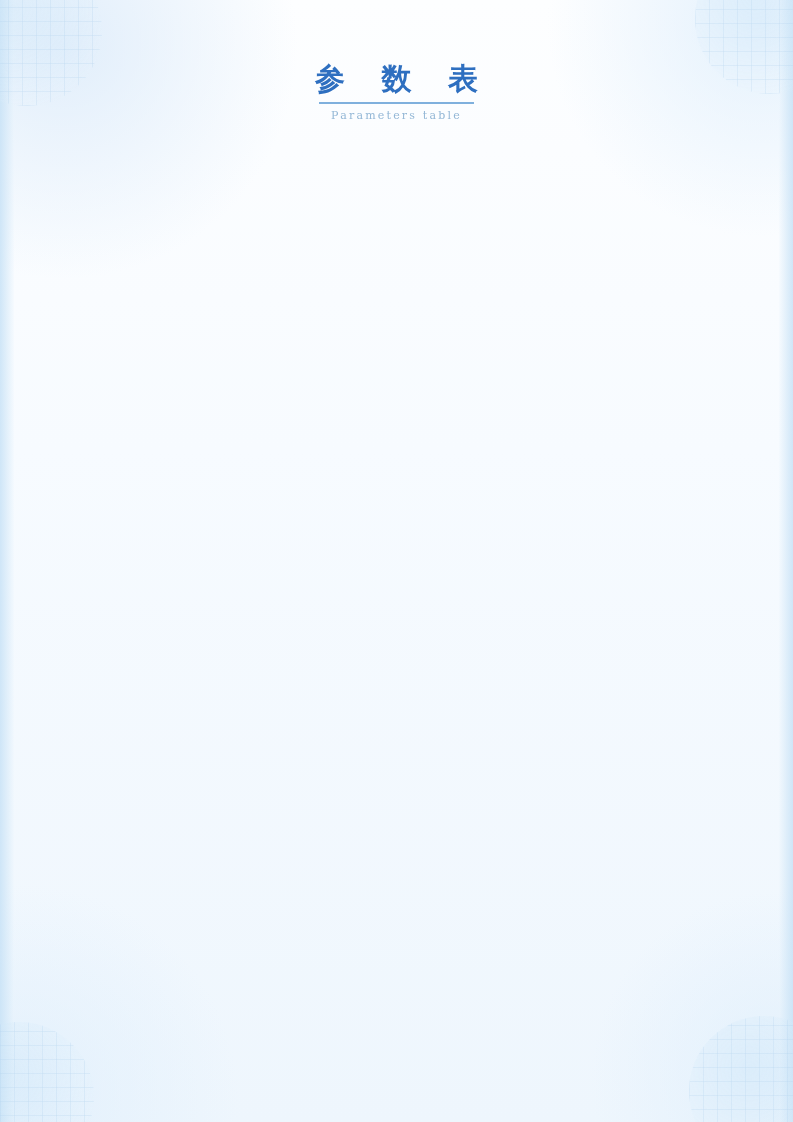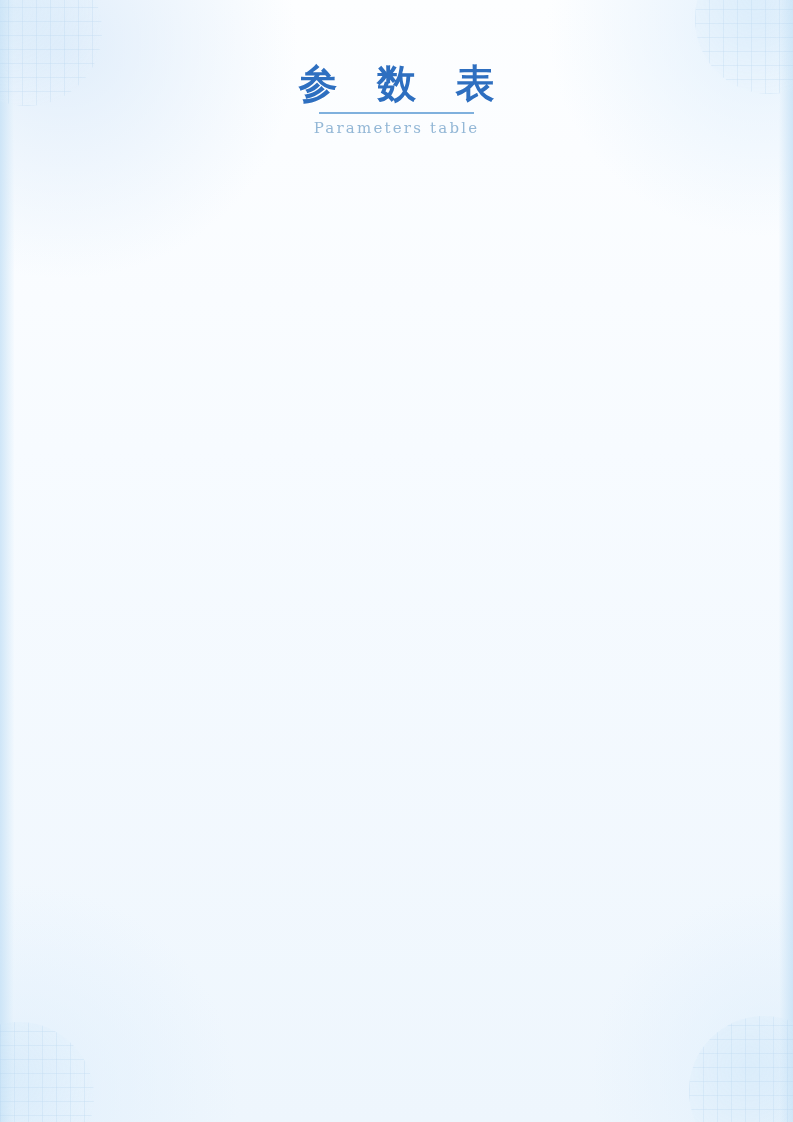--- a/index.html
+++ b/index.html
@@ -59,38 +59,38 @@
     padding: 0;
   }
 
   .title-block {
     position: relative;
     text-align: center;
     padding-top: 62px;
   }
   .title-cn {
     font-family: "DejaVu Sans", sans-serif;
-    font-size: 39px;
+    font-size: 30px;
     letter-spacing: 13px;
     color: #2e6fc0;
     font-weight: bold;
     text-shadow: 0 1px 0 #ffffff;
     line-height: 1.15;
     padding-left: 13px;
   }
   .title-underline {
     width: 155px;
     height: 2px;
     background: #7fb0dd;
     margin: 5px auto 0 auto;
   }
   .title-en {
     margin-top: 5px;
     font-family: "DejaVu Serif", serif;
-    font-size: 15px;
+    font-size: 11px;
     letter-spacing: 2.2px;
     color: #93b7d6;
   }
 
   table.params {
     border-collapse: collapse;
     width: 710px;
     margin: 22px auto 0 auto;
     table-layout: fixed;
   }

